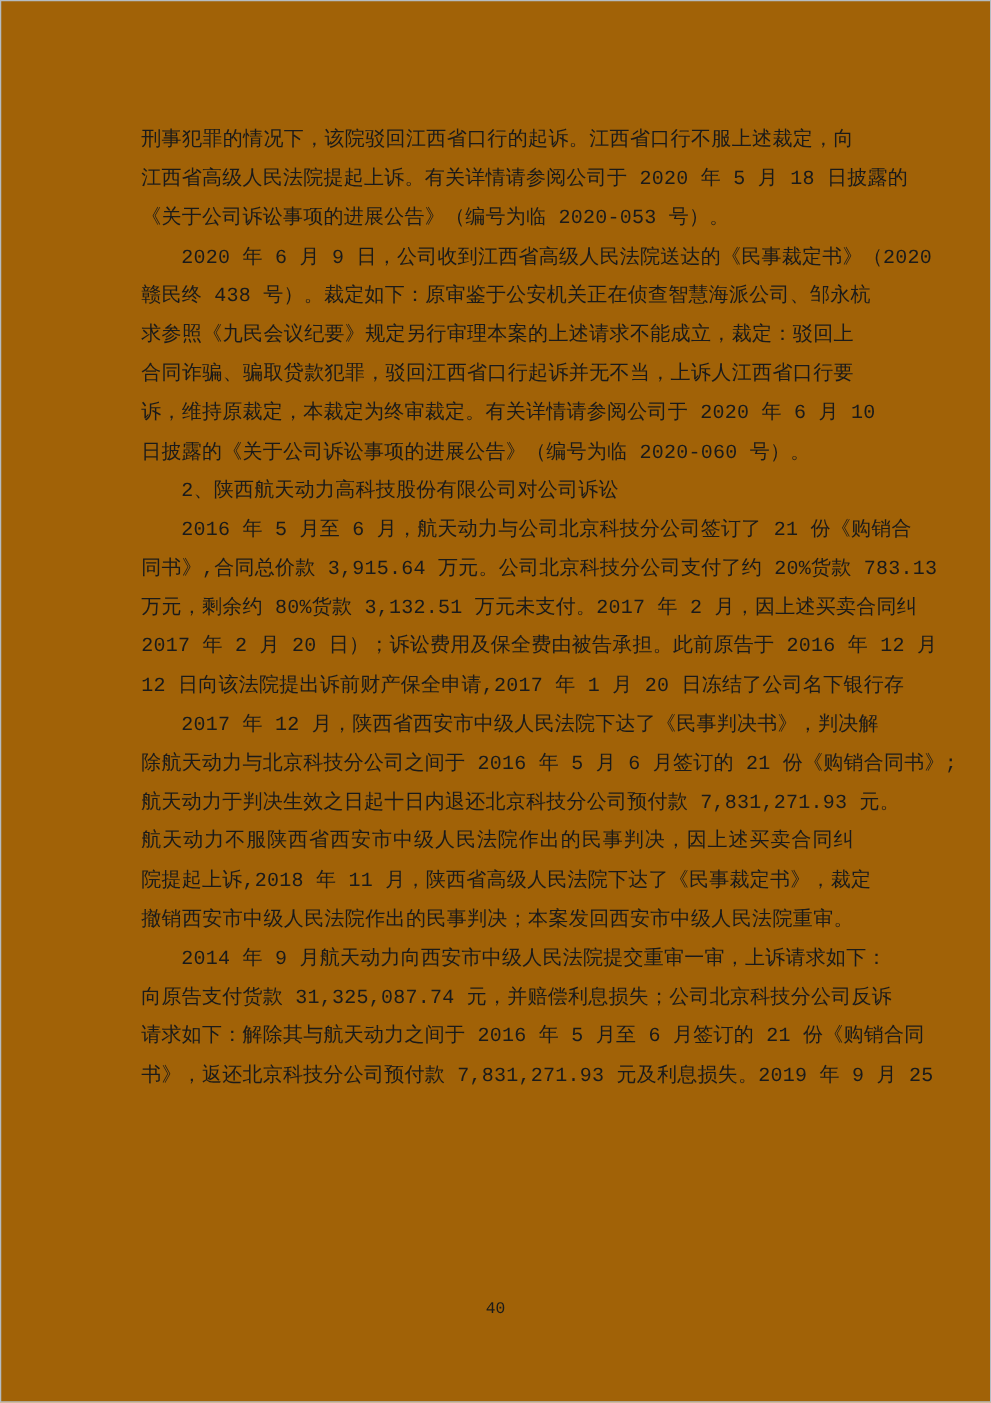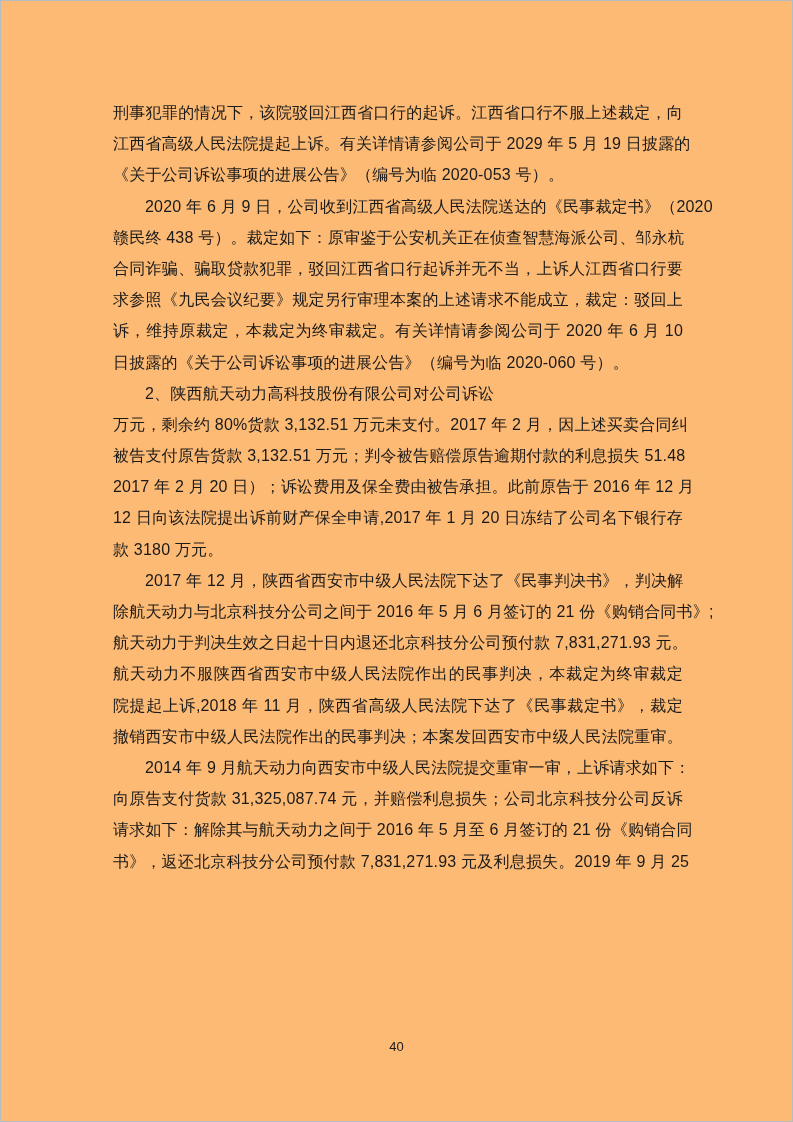--- a/index.html
+++ b/index.html
@@ -4,25 +4,25 @@
 <style>
   html, body {
     margin: 0;
     padding: 0;
     background: #ffffff;
   }
   .page {
     position: relative;
     width: 793px;
     height: 1122px;
-    background: #fdba74;
+    background: #a16207;
     border: 1px solid #b5bcc2;
     box-sizing: border-box;
     overflow: hidden;
-    font-family: Liberation Sans, sans-serif;
+    font-family: Liberation Mono, monospace;
     color: #1a1a1a;
   }
   .text-body {
     position: absolute;
     left: 112px;
     top: 96px;
     width: 570px;
   }
   .line {
     font-size: 16px;
@@ -52,38 +52,38 @@
     line-height: 20px;
     color: #1a1a1a;
   }
 </style>
 </head>
 <body>
 
 <div class="page">
   <div class="text-body" id="text-body">
       <div class="line">刑事犯罪的情况下，该院驳回江西省口行的起诉。江西省口行不服上述裁定，向</div>
-      <div class="line">江西省高级人民法院提起上诉。有关详情请参阅公司于 2029 年 5 月 19 日披露的</div>
+      <div class="line">江西省高级人民法院提起上诉。有关详情请参阅公司于 2020 年 5 月 18 日披露的</div>
       <div class="line end">《关于公司诉讼事项的进展公告》（编号为临 2020-053 号）。</div>
       <div class="line indent">2020 年 6 月 9 日，公司收到江西省高级人民法院送达的《民事裁定书》（2020</div>
       <div class="line">赣民终 438 号）。裁定如下：原审鉴于公安机关正在侦查智慧海派公司、邹永杭</div>
+      <div class="line">求参照《九民会议纪要》规定另行审理本案的上述请求不能成立，裁定：驳回上</div>
       <div class="line">合同诈骗、骗取贷款犯罪，驳回江西省口行起诉并无不当，上诉人江西省口行要</div>
-      <div class="line">求参照《九民会议纪要》规定另行审理本案的上述请求不能成立，裁定：驳回上</div>
       <div class="line">诉，维持原裁定，本裁定为终审裁定。有关详情请参阅公司于 2020 年 6 月 10</div>
       <div class="line end">日披露的《关于公司诉讼事项的进展公告》（编号为临 2020-060 号）。</div>
       <div class="line indent end">2、陕西航天动力高科技股份有限公司对公司诉讼</div>
+      <div class="line indent">2016 年 5 月至 6 月，航天动力与公司北京科技分公司签订了 21 份《购销合</div>
+      <div class="line">同书》,合同总价款 3,915.64 万元。公司北京科技分公司支付了约 20%货款 783.13</div>
       <div class="line">万元，剩余约 80%货款 3,132.51 万元未支付。2017 年 2 月，因上述买卖合同纠</div>
-      <div class="line">被告支付原告货款 3,132.51 万元；判令被告赔偿原告逾期付款的利息损失 51.48</div>
       <div class="line">2017 年 2 月 20 日）；诉讼费用及保全费由被告承担。此前原告于 2016 年 12 月</div>
       <div class="line">12 日向该法院提出诉前财产保全申请,2017 年 1 月 20 日冻结了公司名下银行存</div>
-      <div class="line end">款 3180 万元。</div>
       <div class="line indent">2017 年 12 月，陕西省西安市中级人民法院下达了《民事判决书》，判决解</div>
       <div class="line">除航天动力与北京科技分公司之间于 2016 年 5 月 6 月签订的 21 份《购销合同书》;</div>
       <div class="line">航天动力于判决生效之日起十日内退还北京科技分公司预付款 7,831,271.93 元。</div>
-      <div class="line">航天动力不服陕西省西安市中级人民法院作出的民事判决，本裁定为终审裁定</div>
+      <div class="line">航天动力不服陕西省西安市中级人民法院作出的民事判决，因上述买卖合同纠</div>
       <div class="line">院提起上诉,2018 年 11 月，陕西省高级人民法院下达了《民事裁定书》，裁定</div>
       <div class="line">撤销西安市中级人民法院作出的民事判决；本案发回西安市中级人民法院重审。</div>
       <div class="line indent">2014 年 9 月航天动力向西安市中级人民法院提交重审一审，上诉请求如下：</div>
       <div class="line">向原告支付货款 31,325,087.74 元，并赔偿利息损失；公司北京科技分公司反诉</div>
       <div class="line">请求如下：解除其与航天动力之间于 2016 年 5 月至 6 月签订的 21 份《购销合同</div>
       <div class="line">书》，返还北京科技分公司预付款 7,831,271.93 元及利息损失。2019 年 9 月 25</div>
     </div>
   <div class="footer">
     <span class="page-num">40</span>
   </div>

